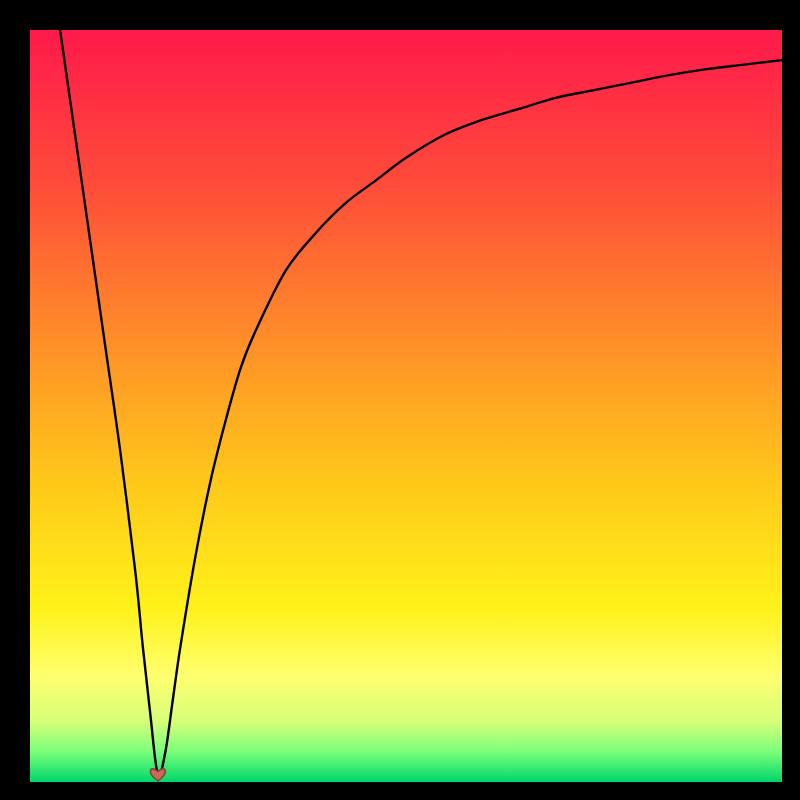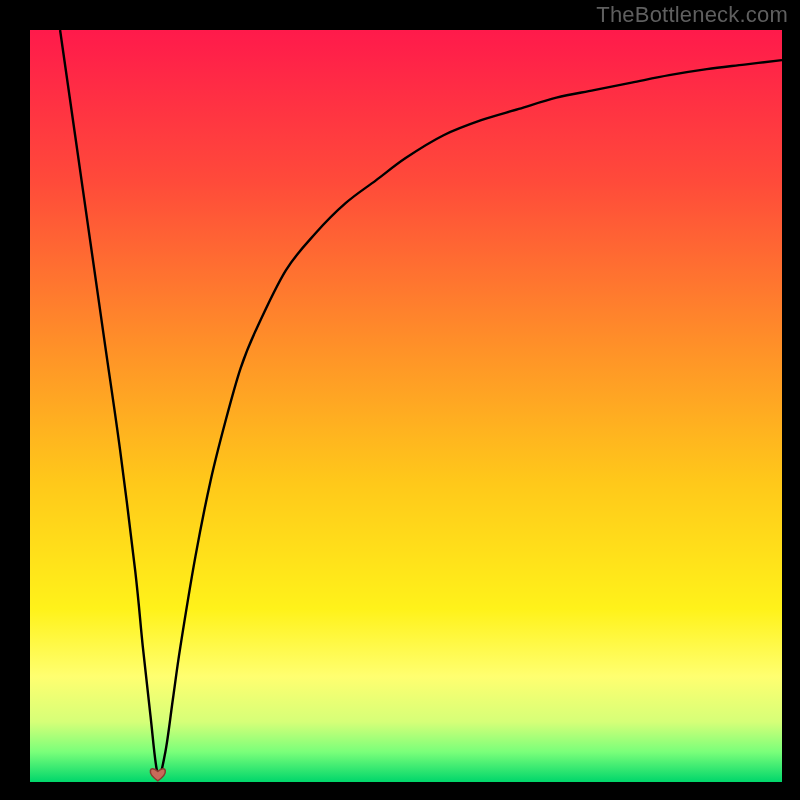--- a/index.html
+++ b/index.html
@@ -36,21 +36,20 @@
   .plot svg {
     display: block;
     width: 752px;
     height: 752px;
   }
 </style>
 </head>
 <body>
 
 <div class="frame">
-  <div class="watermark">TheBottleneck.com</div>
   <div class="plot">
     <svg viewBox="0 0 752 752">
       <defs>
         <linearGradient id="bg-grad" x1="0" y1="0" x2="0" y2="1">
             <stop offset="0%" stop-color="#ff1a4b"></stop>
             <stop offset="20%" stop-color="#ff4a3a"></stop>
             <stop offset="40%" stop-color="#ff8a2a"></stop>
             <stop offset="60%" stop-color="#ffc81a"></stop>
             <stop offset="77%" stop-color="#fff21a"></stop>
             <stop offset="86%" stop-color="#ffff70"></stop>

